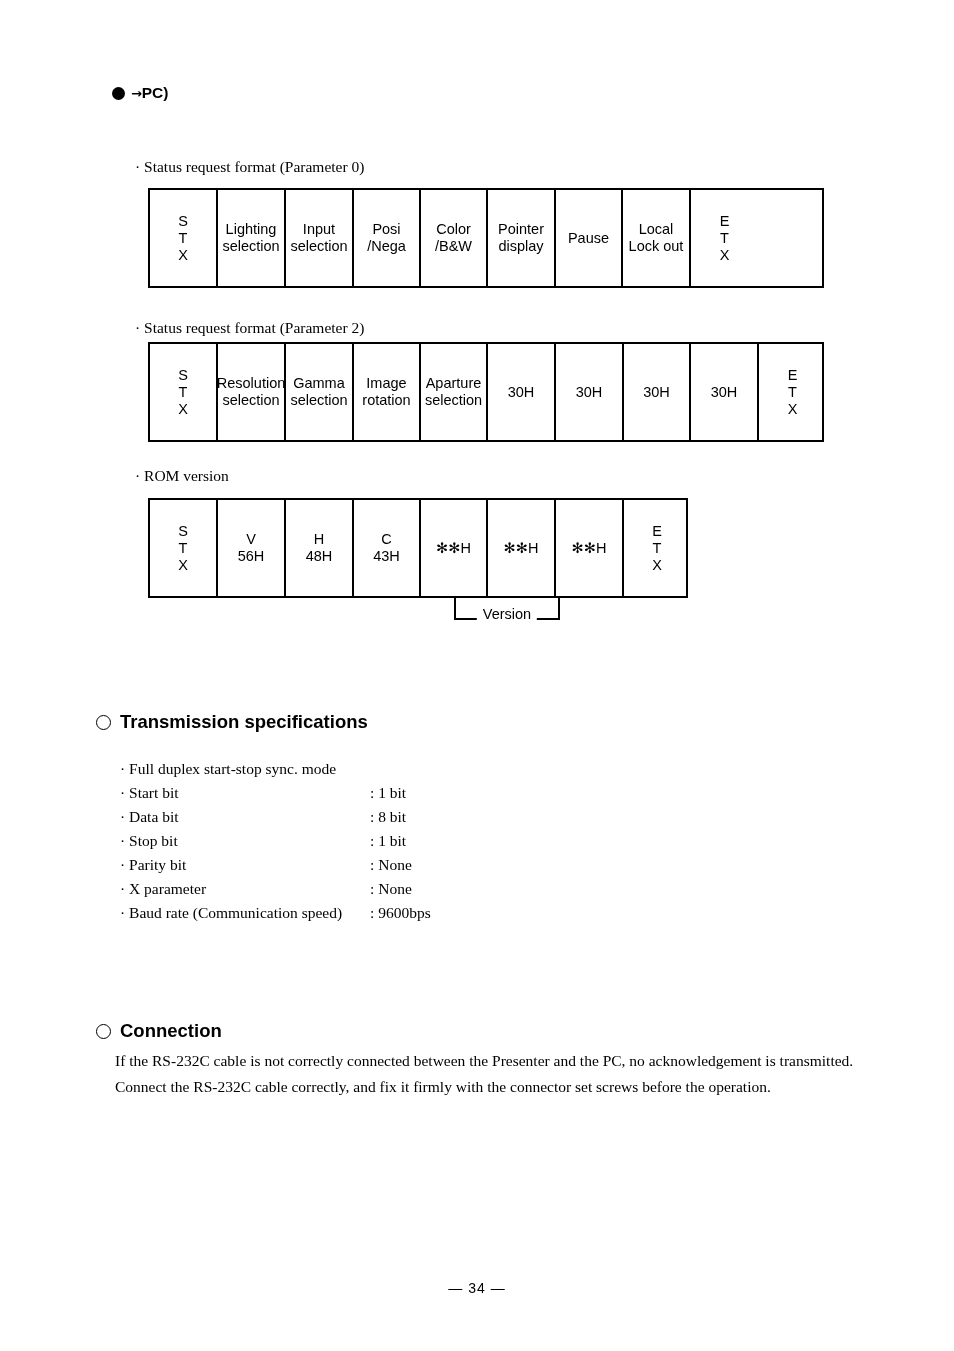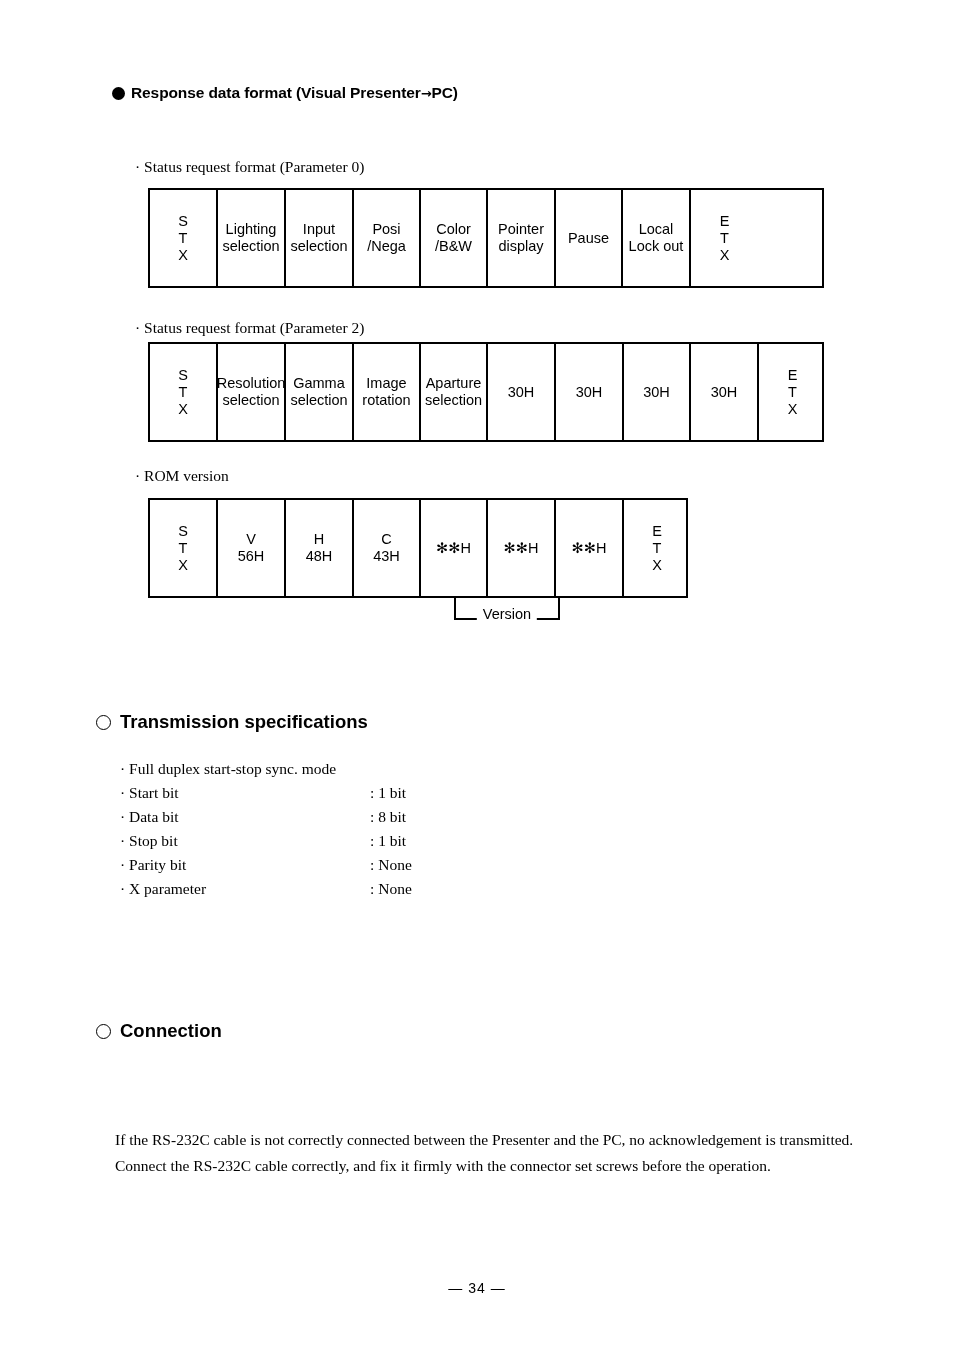--- a/index.html
+++ b/index.html
@@ -174,21 +174,21 @@
 
   
   #connection-heading {
     position: absolute;
     left: 96px;
     top: 1020px;
     font-size: 18.5px;
   }
   #connection-paragraph {
     left: 115px;
-    top: 1127px;
+    top: 1048px;
     width: 790px;
   }
   #connection-paragraph .cline { display: block; white-space: nowrap; }
 
   
   #page-footer {
     position: absolute;
     left: 0;
     right: 0;
     top: 1280px;
@@ -198,21 +198,20 @@
     letter-spacing: 1px;
   }
 </style>
 </head>
 <body>
 
 <div class="page">
 
   <div class="sec-head" id="response-heading">
     <span class="bullet-filled"></span>
-    <span>Response data format (Visual Presenter</span>
     <span class="arrow">→</span>
     <span>PC)</span>
   </div>
 
 
   <div class="caption" id="caption-param0">· Status request format (Parameter 0)</div>
   <div class="frame" id="table-param0">
       <div class="cell" style="width: 68px; flex: 0 0 68px;">
         <span class="stack">S
 T
@@ -359,20 +358,24 @@
         <span class="spec-value">: 1 bit</span>
       </div>
       <div class="spec-row">
         <span class="spec-label">· Parity bit</span>
         <span class="spec-value">: None</span>
       </div>
       <div class="spec-row">
         <span class="spec-label">· X parameter</span>
         <span class="spec-value">: None</span>
       </div>
+      <div class="spec-row">
+        <span class="spec-label">· Baud rate (Communication speed)</span>
+        <span class="spec-value">: 9600bps</span>
+      </div>
     </div>
 
   <div class="sec-head" id="connection-heading">
     <span class="bullet-open"></span>
     <span>Connection</span>
   </div>
 
   <div class="body-text" id="connection-paragraph">
     <span class="cline">If the RS-232C cable is not correctly connected between the Presenter and the PC, no acknowledgement is transmitted.</span>
     <span class="cline">Connect the RS-232C cable correctly, and fix it firmly with the connector set screws before the operation.</span>

